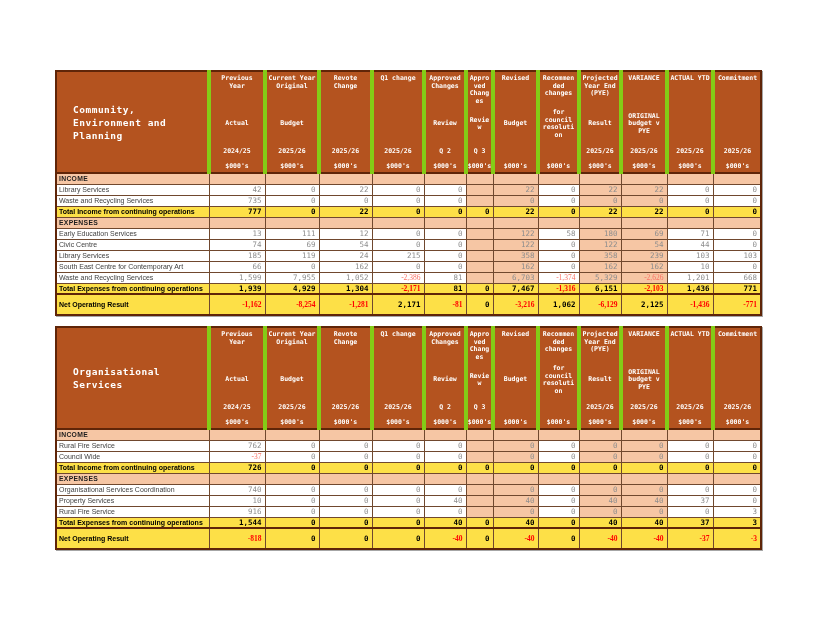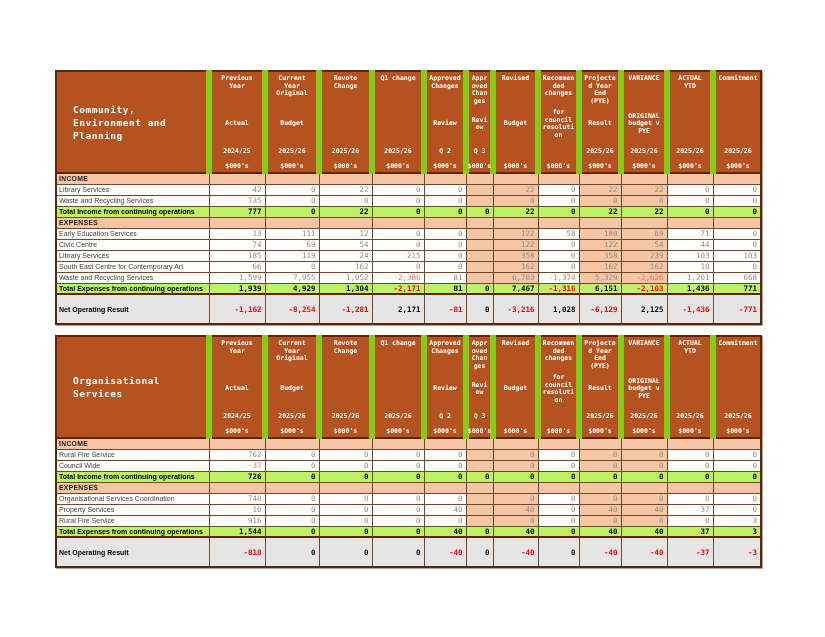--- a/index.html
+++ b/index.html
@@ -1,38 +1,38 @@
 <!DOCTYPE html>
 <html><head>
 <meta charset="utf-8">
 <style>
   html,body{margin:0;padding:0;background:#ffffff;}
   body{width:825px;height:637px;font-family:"Liberation Sans",sans-serif;-webkit-font-smoothing:antialiased;}
   .page{box-sizing:border-box;padding:70px 0 0 55px;}
   table.budget{border-collapse:collapse;table-layout:fixed;width:705px;margin:0 0 10px 0;border:2px solid #5f2508;box-shadow:1px 1px 0 #a6a6a6;background:#fff;}
   
-  thead th{background:#b4531f;color:#ffffff;vertical-align:top;padding:0;border-left:6px solid #84cc16;border-bottom:2px solid #5f2508;font-weight:bold;}
+  thead th{background:#b4531f;color:#ffffff;vertical-align:top;padding:0;border-left:4px solid #84cc16;border-bottom:2px solid #5f2508;font-weight:bold;}
   thead th:first-child{border-left:none;vertical-align:middle;}
   .tbl-title{font:bold 9.5px "DejaVu Sans Mono",monospace;text-align:left;letter-spacing:.5px;line-height:13px;padding:0 16px;}
   .h-stack{display:flex;flex-direction:column;height:100px;font:bold 6.5px "DejaVu Sans Mono",monospace;text-align:center;}
   .h-title{height:30px;display:flex;align-items:flex-start;justify-content:center;padding:3px 1px 0 1px;overflow-wrap:anywhere;line-height:7.5px;}
   .h-mid{height:38px;display:flex;align-items:center;justify-content:center;padding:0 1px;overflow-wrap:anywhere;line-height:7.5px;}
   .h-year{height:16px;display:flex;align-items:center;justify-content:center;}
   .h-unit{height:13px;display:flex;align-items:center;justify-content:center;}
   
   td{box-sizing:border-box;height:11px;line-height:10px;padding:0 3px 0 0;border:1px solid #70482e;font:7.5px "DejaVu Sans Mono",monospace;color:#8e8e8e;text-align:right;overflow:hidden;white-space:nowrap;}
   td.label{font:7px "Liberation Sans",sans-serif;color:#3f3f3f;text-align:left;padding:0 2px;}
   tr.section td{background:#f6c6a4;}
   tr.section td.label{font:bold 6.8px "Liberation Sans",sans-serif;color:#1c1c1c;letter-spacing:.3px;}
   td.shaded{background:#f6c6a4;}
-  tr.total td{background:#bef264;font-weight:bold;color:#000;border-top:1.5px solid #5f2508;margin-top:7px;}
+  tr.total td{background:#fde047;font-weight:bold;color:#000;border-top:1.5px solid #5f2508;margin-top:7px;}
   tr.total td.label{font:bold 7px "Liberation Sans",sans-serif;color:#000;}
-  tr.net td{background:#e5e5e5;font-weight:bold;color:#000;height:30px;border-top:2px solid #5f2508;}
+  tr.net td{background:#fde047;font-weight:bold;color:#000;height:21px;border-top:2px solid #5f2508;}
   tr.net td.label{font:bold 7px "Liberation Sans",sans-serif;color:#000;}
-  td.neg{color:#fa7265;}
+  td.neg{color:#fa7265;font-family:Liberation Serif, serif;}
   tr.total td.neg, tr.net td.neg{color:#ff0000;}
 </style>
 </head>
 <body>
 
 <div class="page">
   <table class="budget">
       <colgroup>
         <col style="width: 153px;">
         <col style="width: 56px;">
@@ -319,21 +319,21 @@
         </tr>
         <tr class="net">
           <td class="label">Net Operating Result</td>
           <td class="neg">-1,162</td>
           <td class="neg">-8,254</td>
           <td class="neg">-1,281</td>
           <td>2,171</td>
           <td class="neg">-81</td>
           <td>0</td>
           <td class="neg">-3,216</td>
-          <td>1,028</td>
+          <td>1,062</td>
           <td class="neg">-6,129</td>
           <td>2,125</td>
           <td class="neg">-1,436</td>
           <td class="neg">-771</td>
         </tr>
       </tbody>
     </table>
   <table class="budget">
       <colgroup>
         <col style="width: 153px;">

